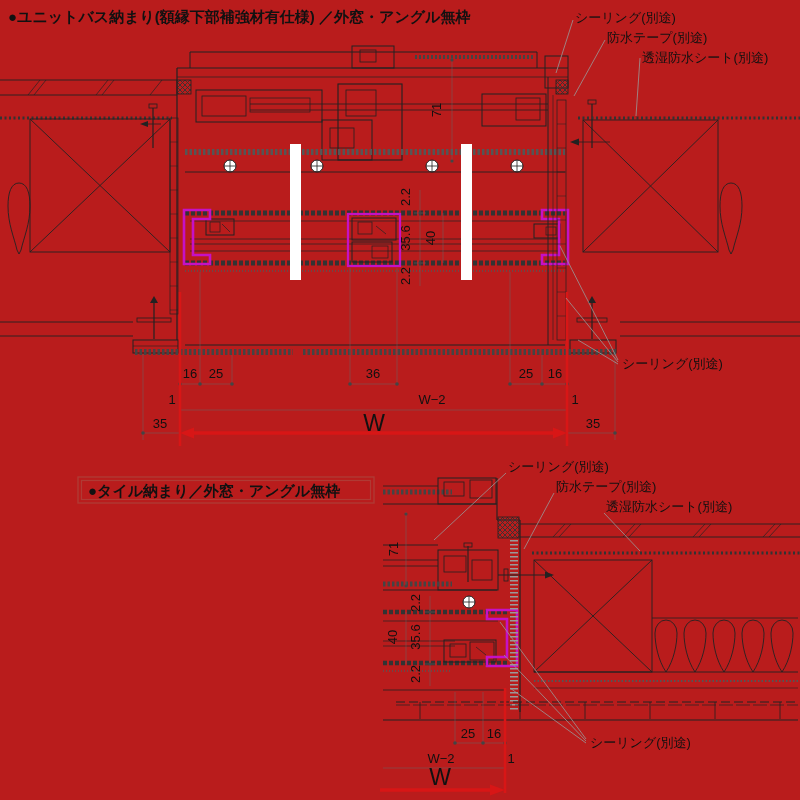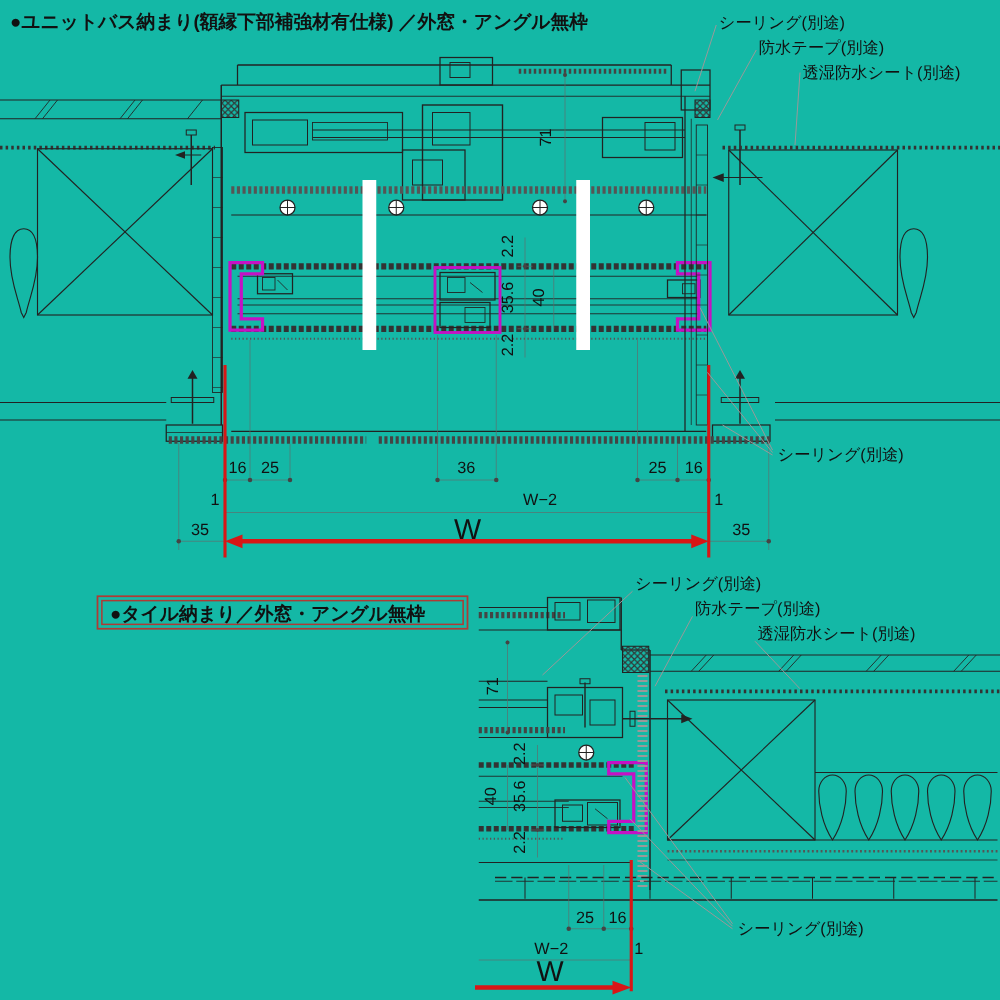--- a/index.html
+++ b/index.html
@@ -1,16 +1,16 @@
 <!DOCTYPE html>
 <html><head>
 <meta charset="utf-8">
 <style>
   html,body{margin:0;padding:0;background:#ffffff;}
-  .stage{width:800px;height:800px;position:relative;background:#14b8a6;overflow:hidden;
+  .stage{width:800px;height:800px;position:relative;background:#b91c1c;overflow:hidden;
          font-family:"Liberation Sans", sans-serif;}
   svg{display:block;}
   text{fill:#111;font-family:"Liberation Sans", sans-serif;}
   .lbl{font-size:13px;}
   .dim{font-size:13px;}
   .big{font-size:23px;}
   .ttl{font-size:15px;font-weight:bold;}
 </style>
 </head>
 <body>

